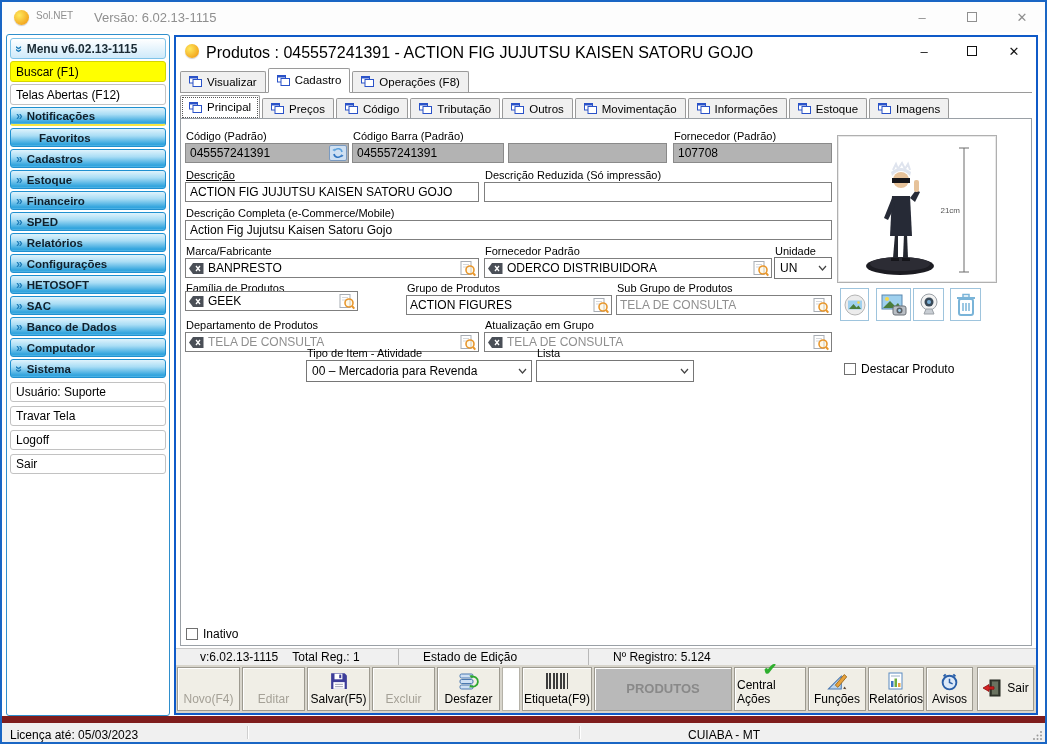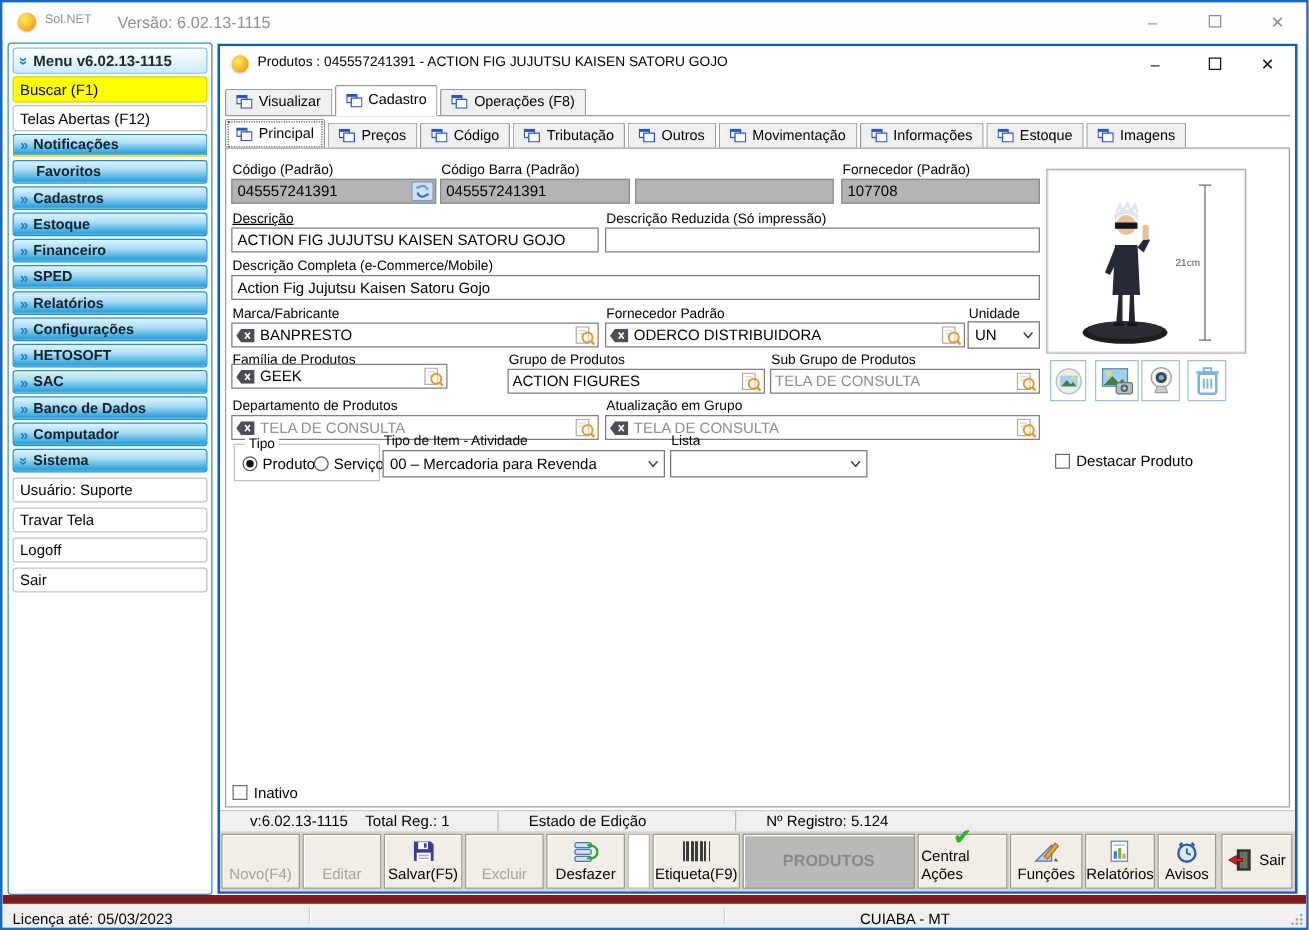--- a/index.html
+++ b/index.html
@@ -32,21 +32,21 @@
                 background:linear-gradient(180deg,#dff3fc 0%,#a9ddf5 40%,#2fa3dd 90%,#55b6e6 100%); }
   .side-group.hl { border-bottom:2px solid #f5e642; }
   .chev { color:#1e7db8; font-weight:bold; font-size:12px; line-height:1; margin-right:4px; }
   .chev.down { display:inline-block; transform:rotate(90deg); }
   .side-sys { height:20px; background:#fff; border:1px solid #c2c2c2; font-size:12px; margin-bottom:4px; }
   
   .mainwin { position:absolute; left:172px; top:33px; width:864px; height:680px;
              border:2px solid #0f5ac8; background:#fff; }
   .mw-title { position:absolute; left:0; top:0; right:0; height:28px; background:#fff; }
   .mw-title .sun { position:absolute; left:9px; top:7px; width:14px; height:14px; }
-  .mw-text { position:absolute; left:30px; top:7px; font-size:11px; color:#000; }
+  .mw-text { position:absolute; left:30px; top:7px; font-size:16px; color:#000; }
   .mwc { position:absolute; top:0; width:44px; height:28px; display:flex; align-items:center; justify-content:center;
          color:#111; font-size:13px; }
   .mwcbox { width:10px; height:10px; border:1px solid #111; display:inline-block; }
   
   .tabrow { position:absolute; left:4px; right:4px; display:flex; align-items:flex-end; border-bottom:1px solid #9a9a9a; }
   .tab { display:inline-flex; align-items:center; gap:5px; padding:3px 8px 4px 8px; height:21px;
          background:#f0f0f0; border:1px solid #9a9a9a; border-bottom:none; border-radius:2px 2px 0 0;
          margin-right:2px; font-size:11.5px; white-space:nowrap; }
   .tab.sel { background:#fff; height:25px; margin-bottom:-1px; border-bottom:1px solid #fff; position:relative; }
   .tab.focus { outline:1px dotted #555; outline-offset:-3px; }
@@ -134,21 +134,21 @@
       <span>Buscar (F1)</span>
     </div>
     <div class="side-item side-white">
       <span>Telas Abertas (F12)</span>
     </div>
 
     <div class="side-item side-group hl">
       <span class="chev">»</span>
       <span>Notificações</span>
     </div>
-    <div class="side-item side-group" style="padding-left:18px">
+    <div class="side-item side-group" style="padding-left:28px">
       <span>Favoritos</span>
     </div>
     <div class="side-item side-group">
       <span class="chev">»</span>
       <span>Cadastros</span>
     </div>
     <div class="side-item side-group">
       <span class="chev">»</span>
       <span>Estoque</span>
     </div>
@@ -470,31 +470,20 @@
         <span class="muted">TELA DE CONSULTA</span>
         <svg class="mag" width="16" height="16" viewBox="0 0 16 16">
             <rect x="1" y="0.5" width="10" height="13" fill="#fff" stroke="#a8adb4"></rect>
             <line x1="3" y1="3.5" x2="9" y2="3.5" stroke="#d4d7db"></line>
             <line x1="3" y1="6" x2="9" y2="6" stroke="#d4d7db"></line>
             <circle cx="10" cy="9" r="4" fill="rgba(255,240,200,.4)" stroke="#e8972d" stroke-width="1.6"></circle>
             <line x1="13" y1="12" x2="15.3" y2="14.6" stroke="#e8972d" stroke-width="2"></line>
           </svg>
       </div>
 
-      <div class="grpbox" style="left:6px;top:236px;width:117px;height:30px">
-        <span class="boxlbl">Tipo</span>
-        <span class="radio" style="position:absolute;left:6px;top:8px">
-          <span class="rdot on"></span>
-          <span>Produto</span>
-        </span>
-        <span class="radio" style="position:absolute;left:63px;top:8px">
-          <span class="rdot"></span>
-          <span>Serviço</span>
-        </span>
-      </div>
 
       <span class="lbl" style="left:126px;top:228px">Tipo de Item - Atividade</span>
       <div class="dd" style="left:125px;top:241px;width:226px">
         <span>00 – Mercadoria para Revenda</span>
         <svg class="ddchev" width="9" height="6" viewBox="0 0 9 6">
             <polyline points="1,1 4.5,5 8,1" fill="none" stroke="#444" stroke-width="1.2"></polyline>
           </svg>
       </div>
 
       <span class="lbl" style="left:356px;top:228px">Lista</span>

